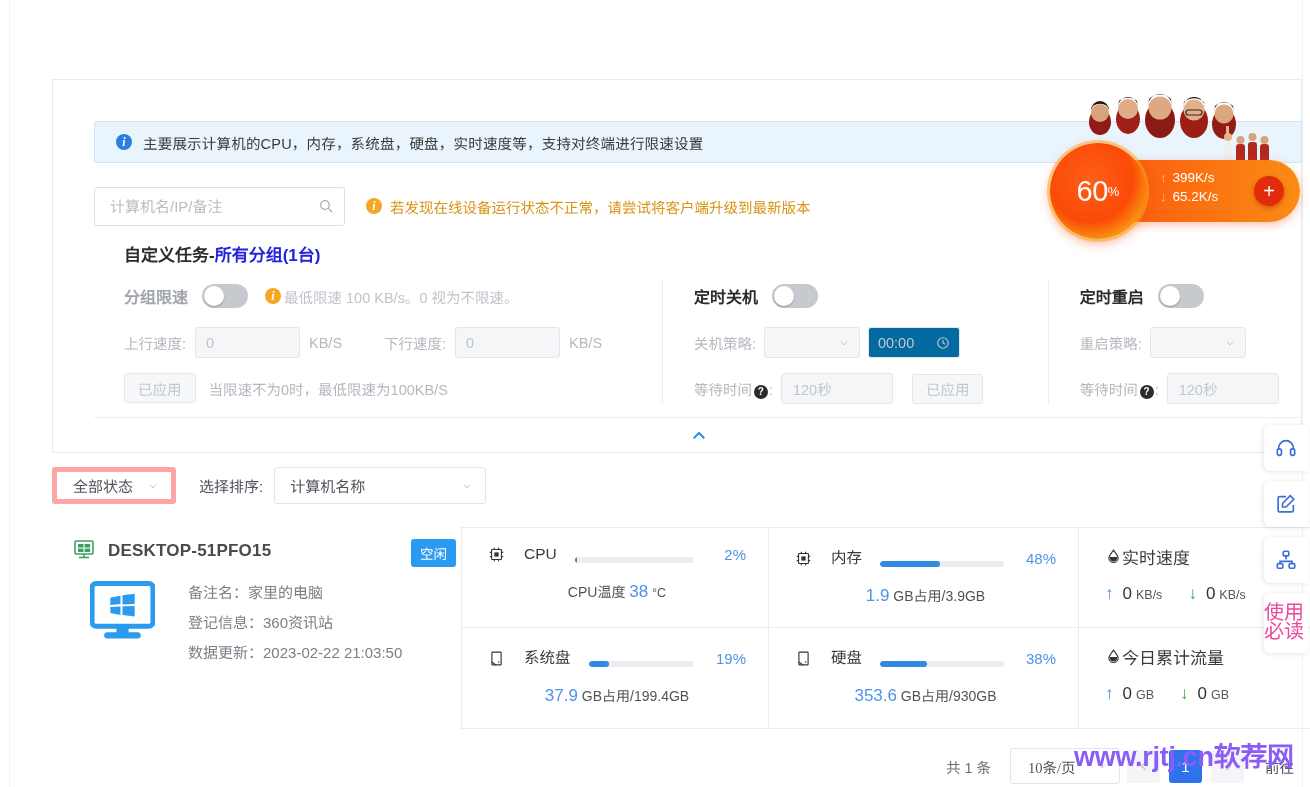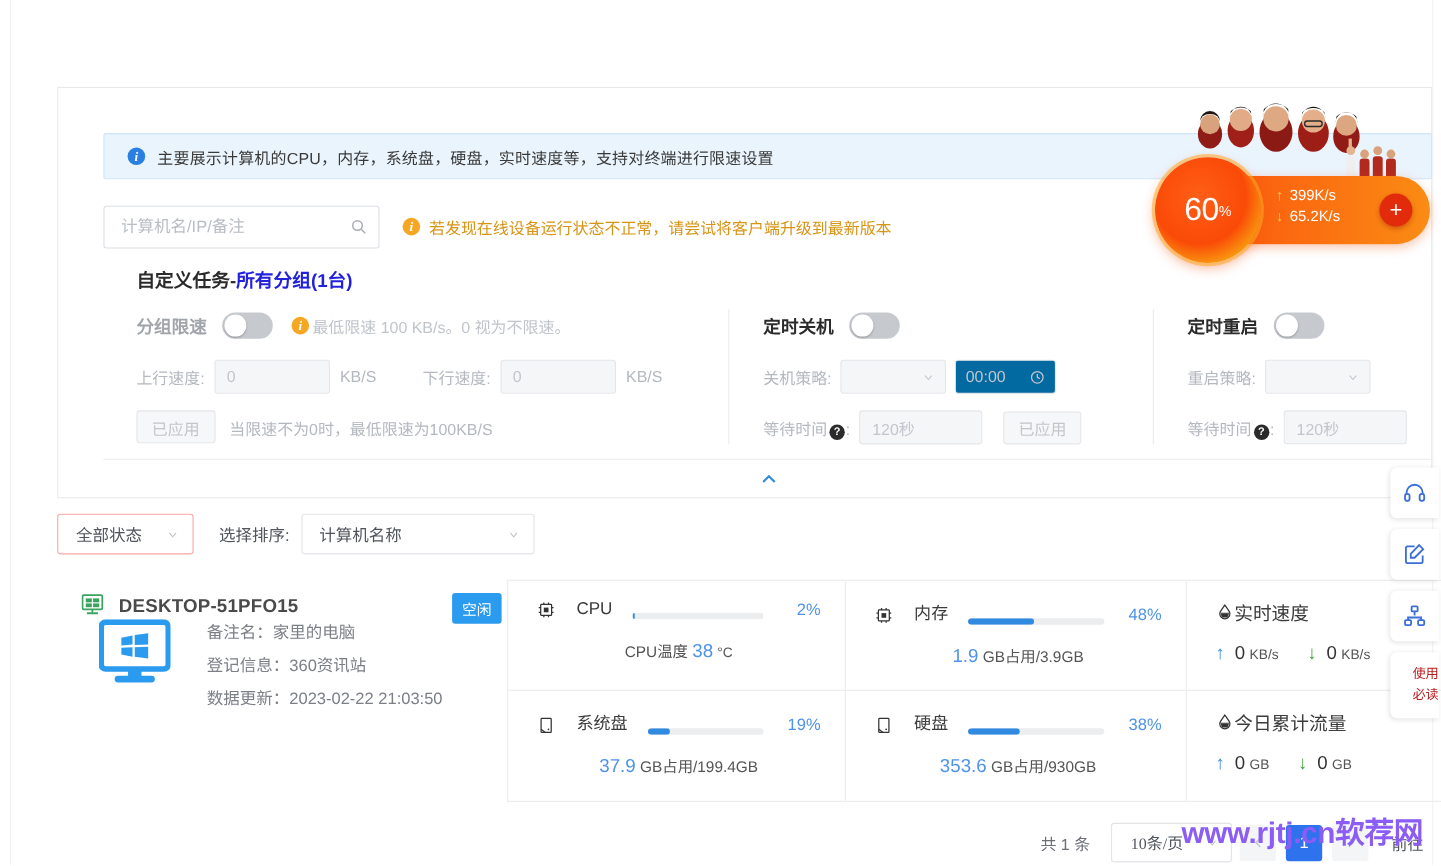--- a/index.html
+++ b/index.html
@@ -205,21 +205,21 @@
     cursor: pointer;
   }
   .chev-up { color: #2f8ae0; width: 18px; height: 18px; }
 
   
   .filter-row {
     position: absolute; left: 41px; top: 467px;
     display: flex; align-items: center;
   }
   .sel-status {
-    width: 124px; height: 37px; border: 1px solid #fca5a5; border-radius: 3px;
+    width: 124px; height: 37px; border: 5px solid #fca5a5; border-radius: 3px;
     display: flex; align-items: center; justify-content: space-between;
     padding: 0 12px 0 16px; font-size: 15px; color: #50555c; cursor: pointer;
     background: #fff;
   }
   .sort-label { margin-left: 23px; font-size: 15px; color: #50555c; }
   .sel-sort {
     margin-left: 11px;
     width: 212px; height: 37px; border: 1px solid #e2e4e8; border-radius: 3px;
     display: flex; align-items: center; justify-content: space-between;
     padding: 0 12px 0 15px; font-size: 15px; color: #50555c; cursor: pointer;
@@ -238,21 +238,21 @@
   .dev-name {
     margin-left: 10px; font-size: 17px; font-weight: bold; color: #4a4a4a;
     letter-spacing: .2px;
   }
   .badge {
     position: absolute; left: 337px; top: 0;
     background: #2b9bf0; color: #fff;
     font-size: 13.5px; padding: 4px 9px; border-radius: 3px;
     cursor: pointer;
   }
-  .dev-body { display: flex; }
+  .dev-body { display: flex; margin-top: 18px; }
   .monitor { width: 65px; height: 60px; flex: none; margin-left: 16px; }
   .dev-meta { margin-left: 33px; }
   .meta-line { font-size: 15px; color: #7b7f86; margin-bottom: 9px; white-space: nowrap; }
   .meta-line .mv { color: #7b7f86; }
 
   
   .grid {
     position: absolute; left: 409px; top: 0;
     width: 884px; height: 202px;
     border: 1px solid #ececec;
@@ -360,22 +360,22 @@
     width: 44px; height: 46px; background: #fff;
     border-radius: 6px 0 0 6px;
     box-shadow: -1px 1px 5px rgba(0,0,0,.10);
     display: flex; align-items: center; justify-content: center;
     margin-bottom: 10px; cursor: pointer; color: #3a6fd8;
   }
   .rtool svg { width: 22px; height: 22px; }
   .rtool-text {
     width: 44px; background: #fff; border-radius: 6px 0 0 6px;
     box-shadow: -1px 1px 5px rgba(0,0,0,.10);
-    padding: 10px 0 12px; text-align: right;
-    color: #b91c1c; font-size: 12px; line-height: 19px; cursor: pointer;
+    padding: 10px 0 12px; text-align: left;
+    color: #ec4899; font-size: 20px; line-height: 19px; cursor: pointer;
   }
 
   
   .watermark {
     position: absolute; left: 1063px; top: 735px;
     font-size: 27px; font-weight: bold; color: #8b5cf6;
     white-space: nowrap; letter-spacing: -.3px;
   }
 
   .clip { overflow: hidden; }

